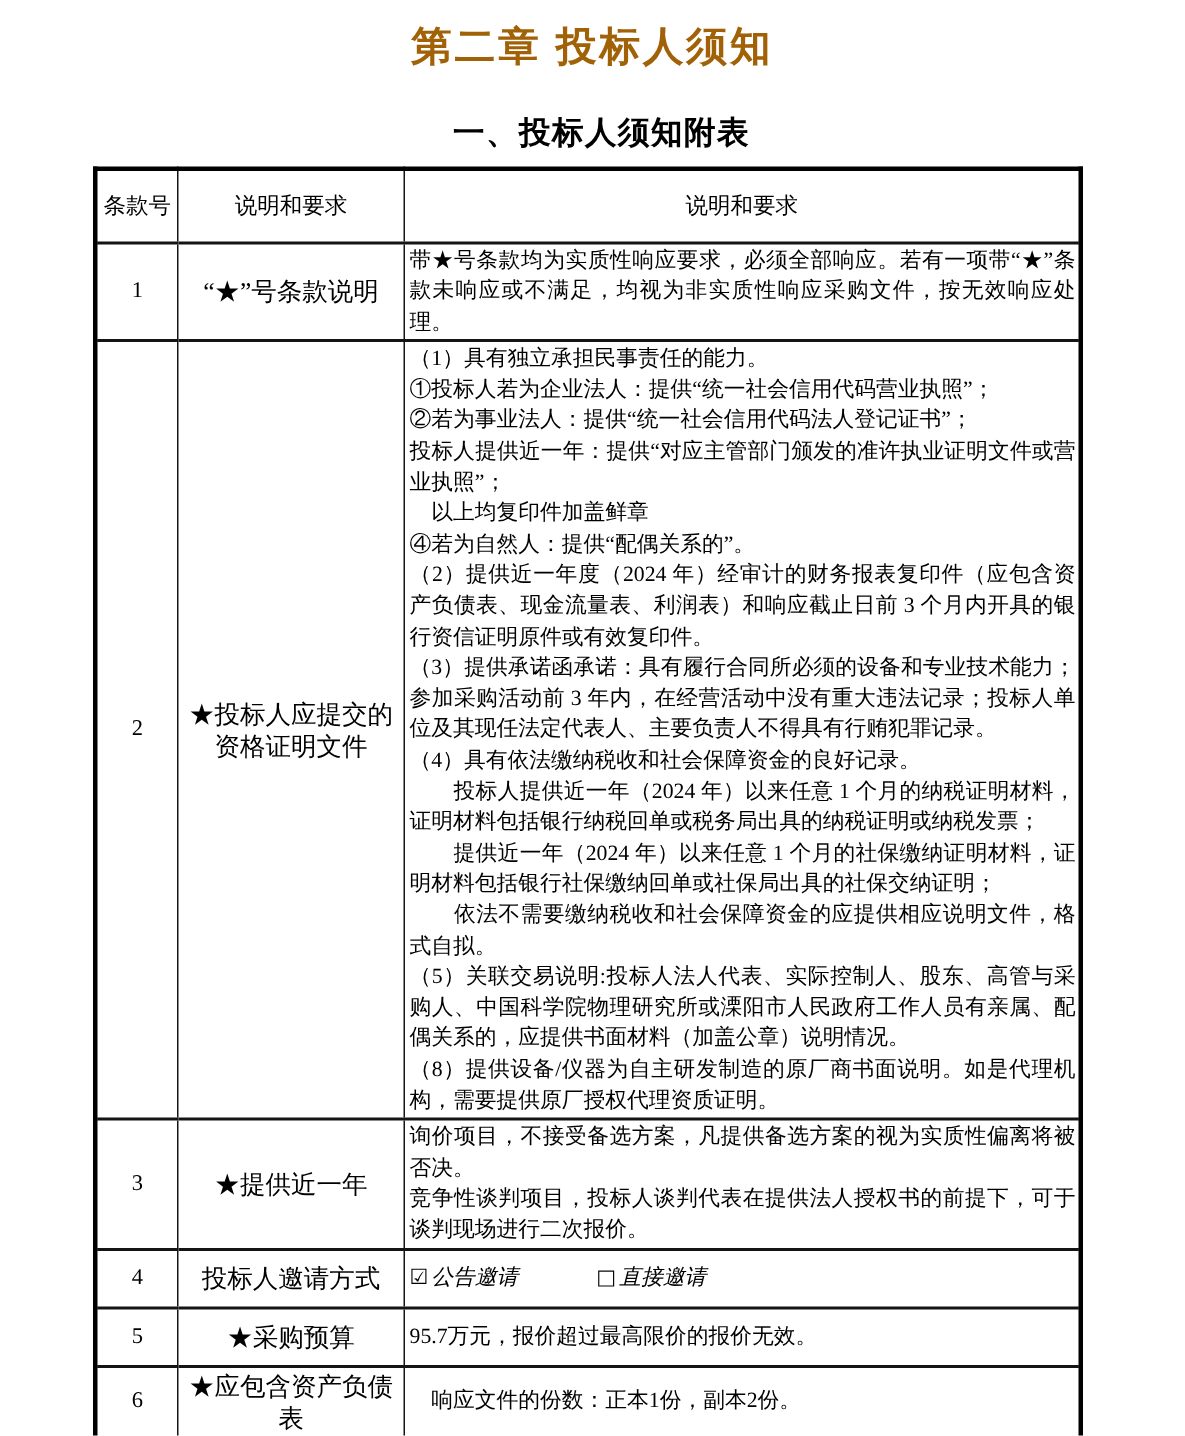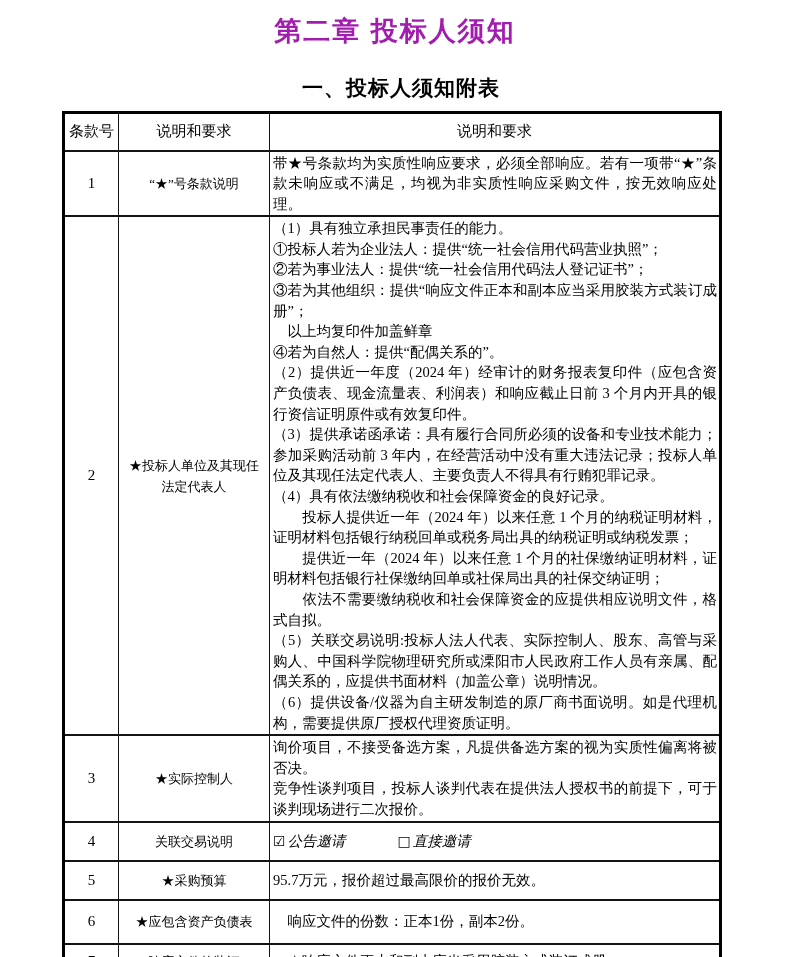--- a/index.html
+++ b/index.html
@@ -14,21 +14,21 @@
     color: #000;
     overflow: hidden;
   }
   .doc-title {
     margin: 13px 0 0 0;
     text-align: center;
     font-family: "Liberation Sans", "DejaVu Sans", sans-serif;
     font-weight: bold;
     font-size: 27px;
     letter-spacing: 2px;
-    color: #a21caf;
+    color: #a16207;
   }
   .doc-subtitle {
     margin: 25px 0 9px 0;
     text-align: center;
     font-family: "Liberation Sans", "DejaVu Sans", sans-serif;
     font-weight: bold;
     font-size: 21px;
     letter-spacing: 1px;
     color: #000;
     padding-left: 12px;
@@ -40,28 +40,28 @@
     width: 660px;
     border: 3px solid #000;
   }
   .notice-table th, .notice-table td {
     border: 1.5px solid #141414;
     border-top-width: 2px;
     border-bottom-width: 2px;
     font-weight: normal;
     vertical-align: middle;
   }
-  .notice-table thead tr { height: 38px; }
+  .notice-table thead tr { height: 49px; }
   .notice-table th {
     font-size: 15px;
     text-align: center;
     padding: 2px;
   }
   .col-no   { width: 55px;  text-align: center; font-size: 15px; }
-  .col-name { width: 151px; text-align: center; font-size: 13px; padding: 2px 4px; line-height: 21px; }
+  .col-name { width: 151px; text-align: center; font-size: 17px; padding: 2px 4px; line-height: 21px; }
   .col-desc {
     font-size: 14.5px;
     line-height: 20.6px;
     padding: 1px 2px 1px 3px;
     vertical-align: middle;
     margin-left: 32px;
   }
   .para {
     text-align: justify;
     margin: 0;
@@ -99,49 +99,49 @@
   <tbody>
       <tr>
         <td class="col-no">1</td>
         <td class="col-name">“★”号条款说明</td>
         <td class="col-desc">
           <div class="para">带★号条款均为实质性响应要求，必须全部响应。若有一项带“★”条款未响应或不满足，均视为非实质性响应采购文件，按无效响应处理。</div>
         </td>
       </tr>
       <tr>
         <td class="col-no">2</td>
-        <td class="col-name">★投标人单位及其现任法定代表人</td>
+        <td class="col-name">★投标人应提交的资格证明文件</td>
         <td class="col-desc">
           <div class="para">（1）具有独立承担民事责任的能力。</div>
           <div class="para">①投标人若为企业法人：提供“统一社会信用代码营业执照”；</div>
           <div class="para">②若为事业法人：提供“统一社会信用代码法人登记证书”；</div>
-          <div class="para">③若为其他组织：提供“响应文件正本和副本应当采用胶装方式装订成册”；</div>
+          <div class="para">投标人提供近一年：提供“对应主管部门颁发的准许执业证明文件或营业执照”；</div>
           <div class="para">　以上均复印件加盖鲜章</div>
           <div class="para">④若为自然人：提供“配偶关系的”。</div>
           <div class="para">（2）提供近一年度（2024 年）经审计的财务报表复印件（应包含资产负债表、现金流量表、利润表）和响应截止日前 3 个月内开具的银行资信证明原件或有效复印件。</div>
           <div class="para">（3）提供承诺函承诺：具有履行合同所必须的设备和专业技术能力；参加采购活动前 3 年内，在经营活动中没有重大违法记录；投标人单位及其现任法定代表人、主要负责人不得具有行贿犯罪记录。</div>
           <div class="para">（4）具有依法缴纳税收和社会保障资金的良好记录。</div>
           <div class="para">　　投标人提供近一年（2024 年）以来任意 1 个月的纳税证明材料，证明材料包括银行纳税回单或税务局出具的纳税证明或纳税发票；</div>
           <div class="para">　　提供近一年（2024 年）以来任意 1 个月的社保缴纳证明材料，证明材料包括银行社保缴纳回单或社保局出具的社保交纳证明；</div>
           <div class="para">　　依法不需要缴纳税收和社会保障资金的应提供相应说明文件，格式自拟。</div>
           <div class="para">（5）关联交易说明:投标人法人代表、实际控制人、股东、高管与采购人、中国科学院物理研究所或溧阳市人民政府工作人员有亲属、配偶关系的，应提供书面材料（加盖公章）说明情况。</div>
-          <div class="para">（6）提供设备/仪器为自主研发制造的原厂商书面说明。如是代理机构，需要提供原厂授权代理资质证明。</div>
+          <div class="para">（8）提供设备/仪器为自主研发制造的原厂商书面说明。如是代理机构，需要提供原厂授权代理资质证明。</div>
         </td>
       </tr>
       <tr>
         <td class="col-no">3</td>
-        <td class="col-name">★实际控制人</td>
+        <td class="col-name">★提供近一年</td>
         <td class="col-desc">
           <div class="para">询价项目，不接受备选方案，凡提供备选方案的视为实质性偏离将被否决。</div>
           <div class="para">竞争性谈判项目，投标人谈判代表在提供法人授权书的前提下，可于谈判现场进行二次报价。</div>
         </td>
       </tr>
       <tr>
         <td class="col-no">4</td>
-        <td class="col-name">关联交易说明</td>
+        <td class="col-name">投标人邀请方式</td>
         <td class="col-desc"><span class="cb-item"><span class="cb-glyph">☑</span><span>公告邀请</span></span><span class="cb-item"><span class="cb-glyph">□</span><span>直接邀请</span></span></td>
       </tr>
       <tr>
         <td class="col-no">5</td>
         <td class="col-name">★采购预算</td>
         <td class="col-desc">
           <div class="para">95.7万元，报价超过最高限价的报价无效。</div>
         </td>
       </tr>
       <tr>

